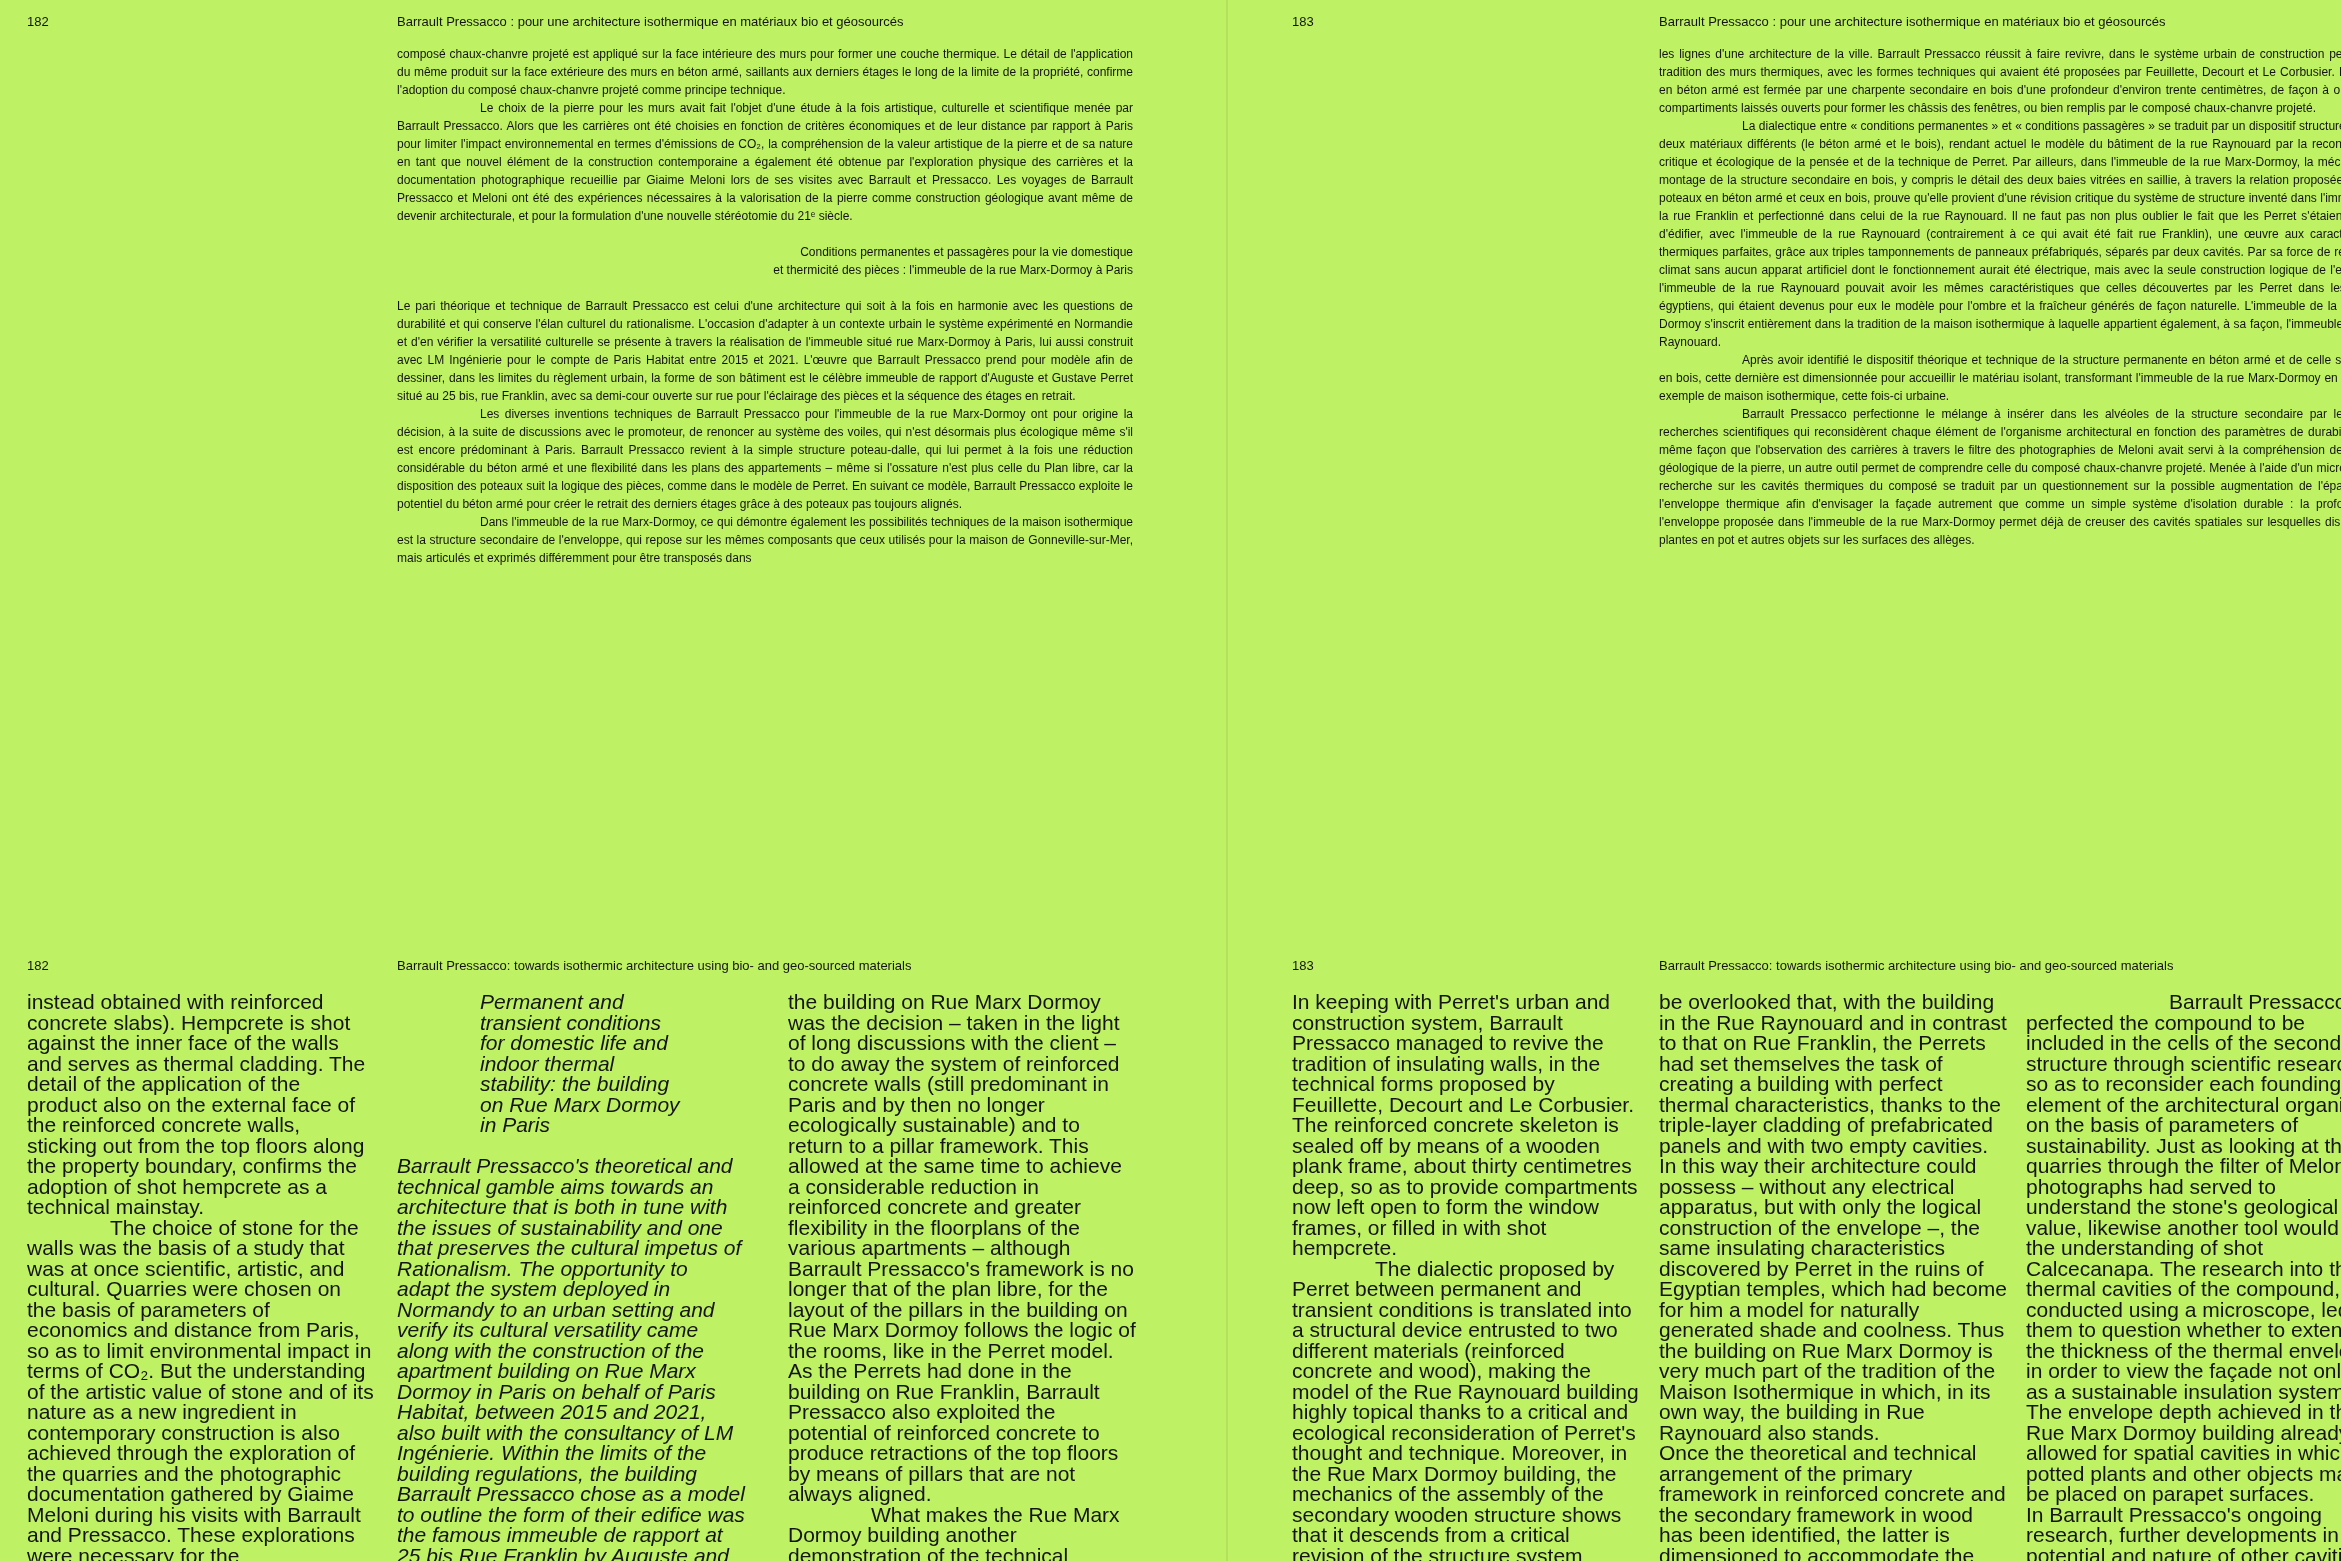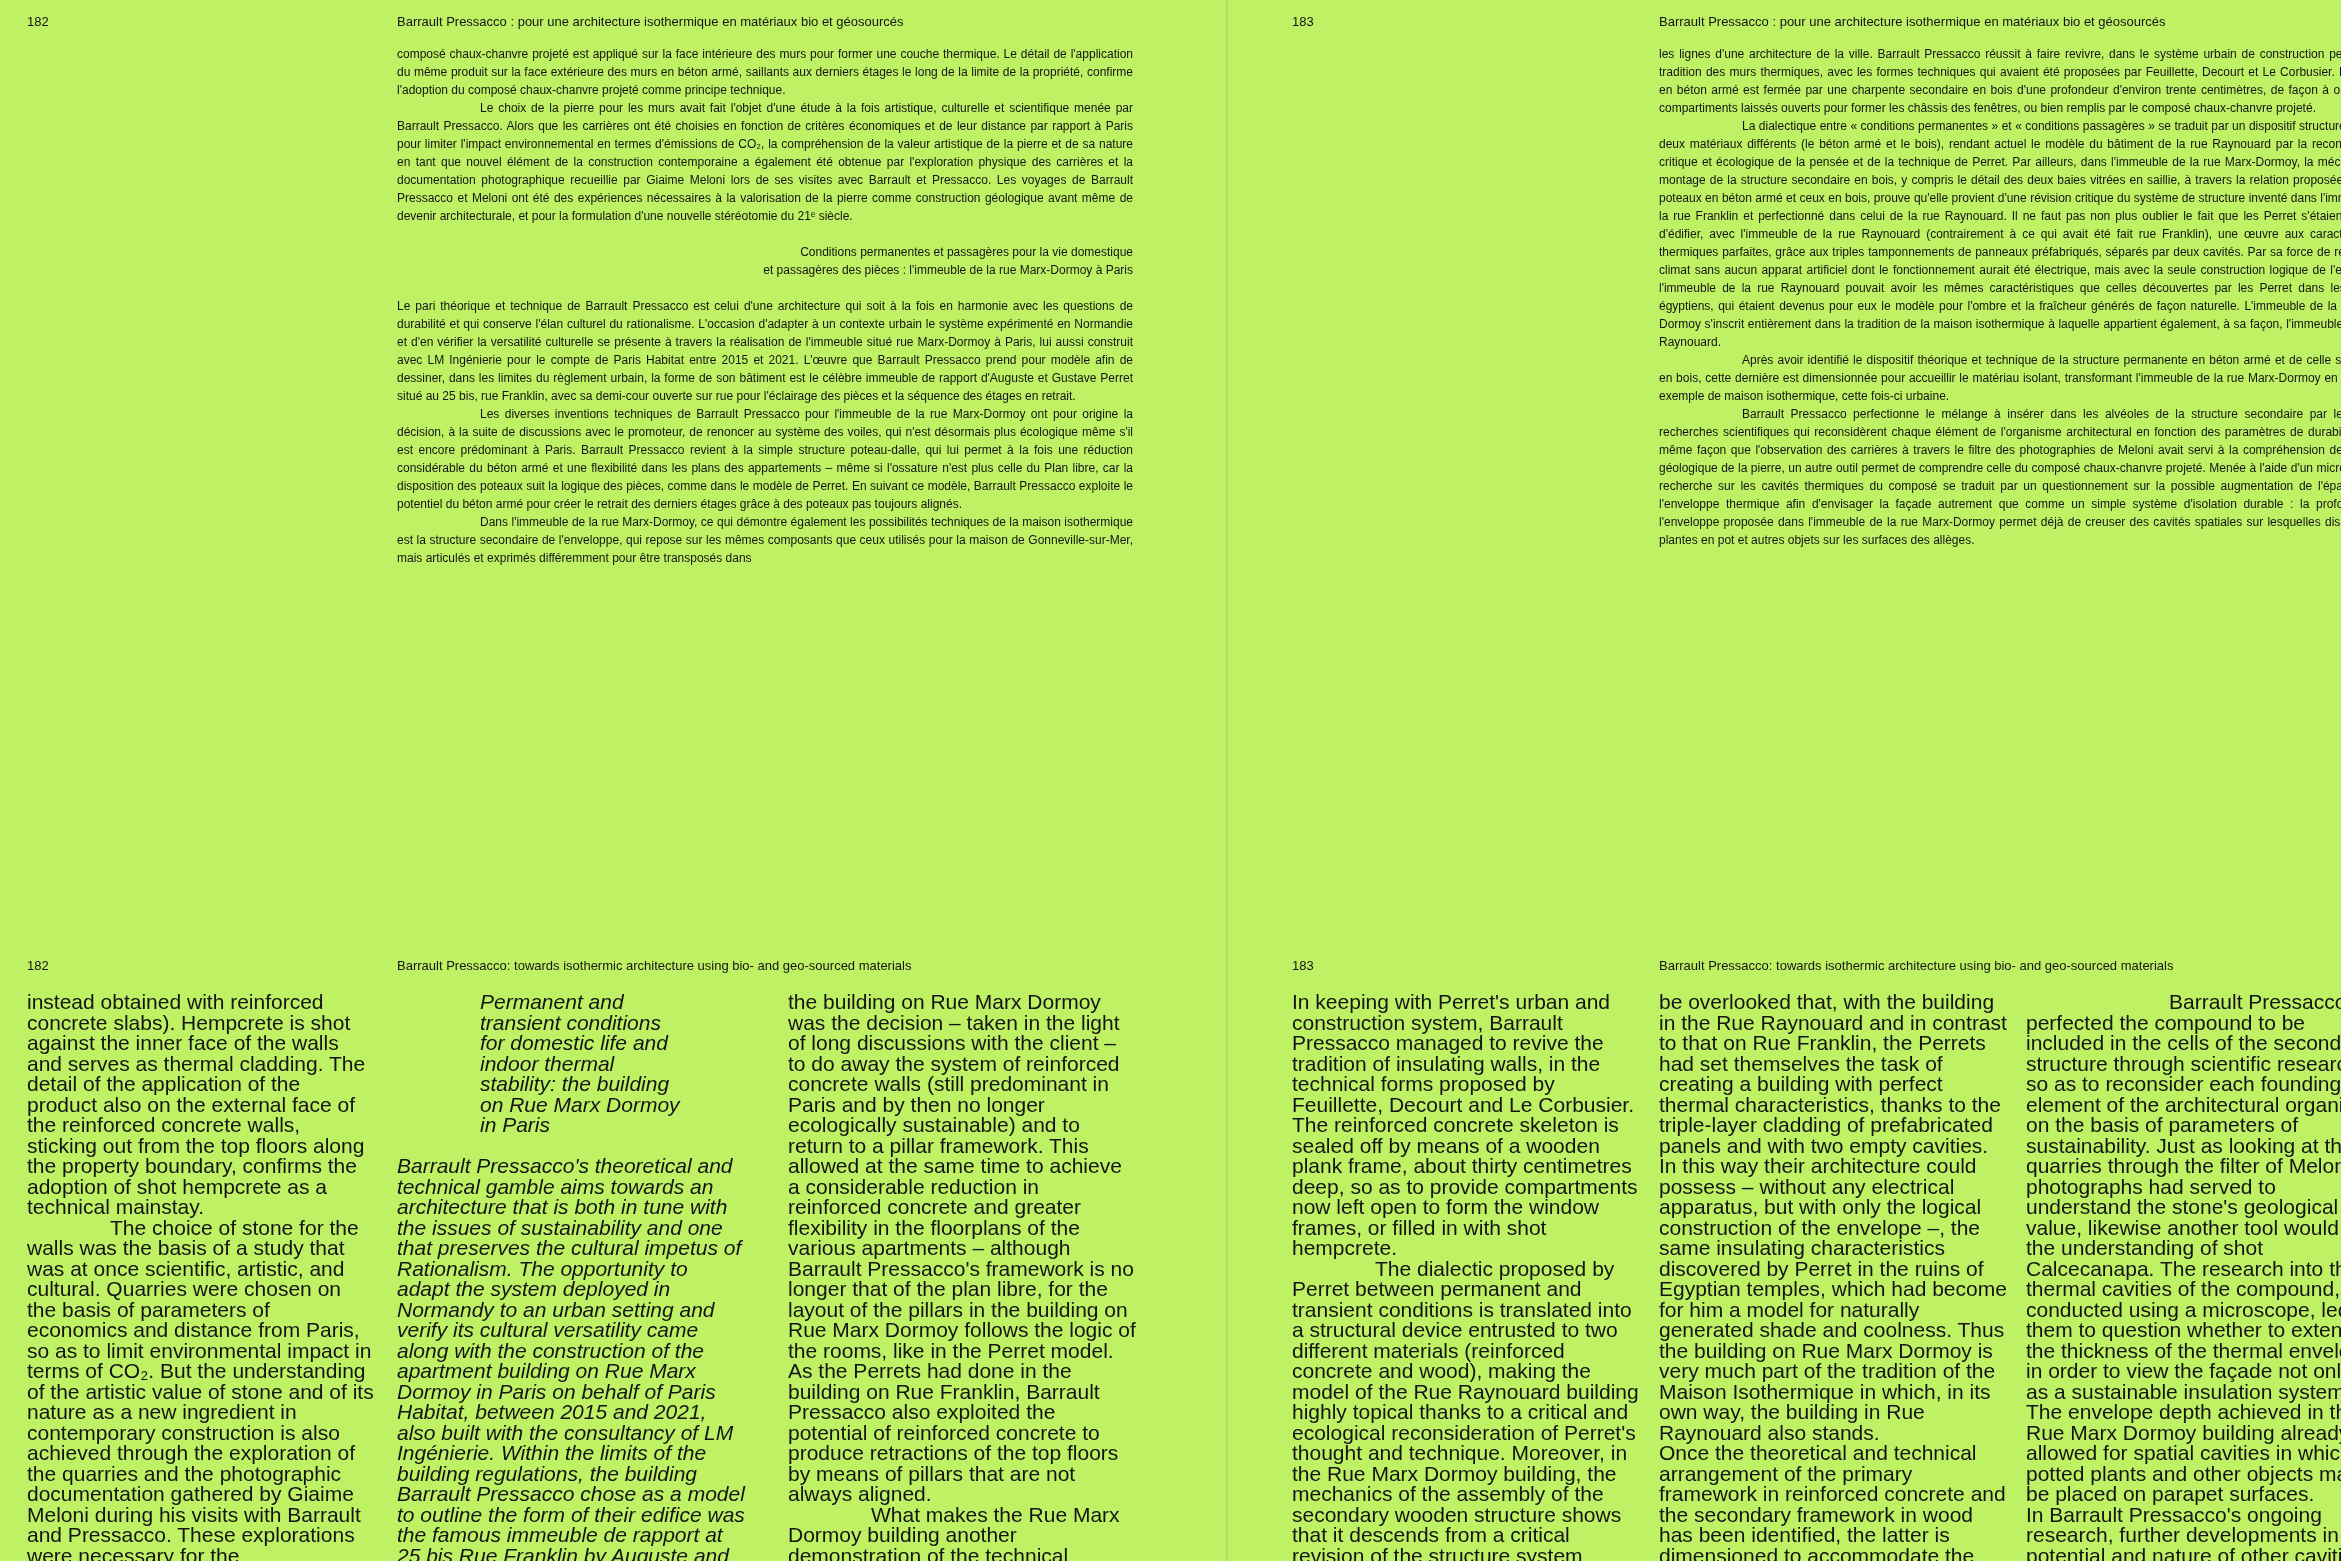--- a/index.html
+++ b/index.html
@@ -93,21 +93,21 @@
 
   <section class="page" id="page-left">
     <div class="folio row-top">182</div>
     <div class="running row-top">Barrault Pressacco : pour une architecture isothermique en matériaux bio et géosourcés</div>
 
     <div class="fr-block" lang="fr">
       <p>composé chaux-chanvre projeté est appliqué sur la face intérieure des murs pour former une couche thermique. Le détail de l'application du même produit sur la face extérieure des murs en béton armé, saillants aux derniers étages le long de la limite de la propriété, confirme l'adoption du composé chaux-chanvre projeté comme principe technique.</p>
       <p class="indent">Le choix de la pierre pour les murs avait fait l'objet d'une étude à la fois artistique, culturelle et scientifique menée par Barrault Pressacco. Alors que les carrières ont été choisies en fonction de critères économiques et de leur distance par rapport à Paris pour limiter l'impact environnemental en termes d'émissions de CO₂, la compréhension de la valeur artistique de la pierre et de sa nature en tant que nouvel élément de la construction contemporaine a également été obtenue par l'exploration physique des carrières et la documentation photographique recueillie par Giaime Meloni lors de ses visites avec Barrault et Pressacco. Les voyages de Barrault Pressacco et Meloni ont été des expériences nécessaires à la valorisation de la pierre comme construction géologique avant même de devenir architecturale, et pour la formulation d'une nouvelle stéréotomie du 21ᵉ siècle.</p>
       <div class="fr-heading">
         <div>Conditions permanentes et passagères pour la vie domestique</div>
-        <div>et passagères des pièces : l'immeuble de la rue Marx-Dormoy à Paris</div>
+        <div>et thermicité des pièces : l'immeuble de la rue Marx-Dormoy à Paris</div>
       </div>
       <p>Le pari théorique et technique de Barrault Pressacco est celui d'une architecture qui soit à la fois en harmonie avec les questions de durabilité et qui conserve l'élan culturel du rationalisme. L'occasion d'adapter à un contexte urbain le système expérimenté en Normandie et d'en vérifier la versatilité culturelle se présente à travers la réalisation de l'immeuble situé rue Marx-Dormoy à Paris, lui aussi construit avec LM Ingénierie pour le compte de Paris Habitat entre 2015 et 2021. L'œuvre que Barrault Pressacco prend pour modèle afin de dessiner, dans les limites du règlement urbain, la forme de son bâtiment est le célèbre immeuble de rapport d'Auguste et Gustave Perret situé au 25 bis, rue Franklin, avec sa demi-cour ouverte sur rue pour l'éclairage des pièces et la séquence des étages en retrait.</p>
       <p class="indent">Les diverses inventions techniques de Barrault Pressacco pour l'immeuble de la rue Marx-Dormoy ont pour origine la décision, à la suite de discussions avec le promoteur, de renoncer au système des voiles, qui n'est désormais plus écologique même s'il est encore prédominant à Paris. Barrault Pressacco revient à la simple structure poteau-dalle, qui lui permet à la fois une réduction considérable du béton armé et une flexibilité dans les plans des appartements – même si l'ossature n'est plus celle du Plan libre, car la disposition des poteaux suit la logique des pièces, comme dans le modèle de Perret. En suivant ce modèle, Barrault Pressacco exploite le potentiel du béton armé pour créer le retrait des derniers étages grâce à des poteaux pas toujours alignés.</p>
       <p class="indent">Dans l'immeuble de la rue Marx-Dormoy, ce qui démontre également les possibilités techniques de la maison isothermique est la structure secondaire de l'enveloppe, qui repose sur les mêmes composants que ceux utilisés pour la maison de Gonneville-sur-Mer, mais articulés et exprimés différemment pour être transposés dans</p>
     </div>
 
     <div class="folio row-bottom">182</div>
     <div class="running row-bottom">Barrault Pressacco: towards isothermic architecture using bio- and geo-sourced materials</div>
 
     <div class="col col-1" lang="en">

